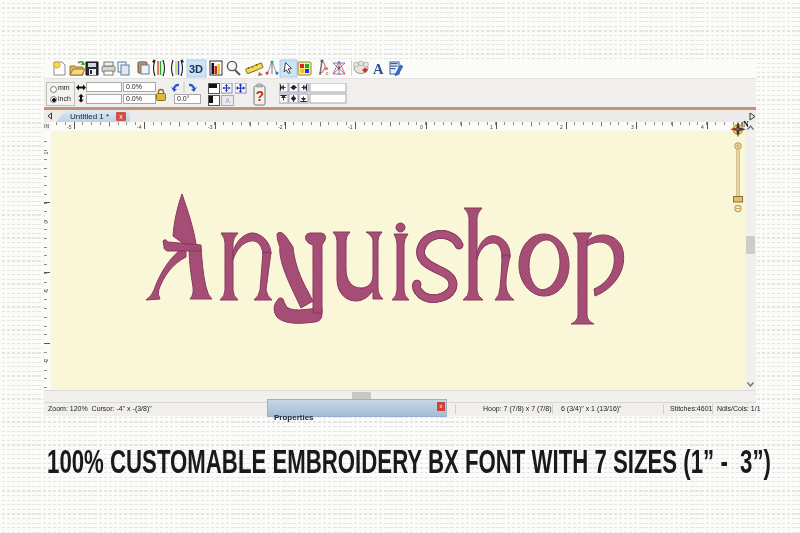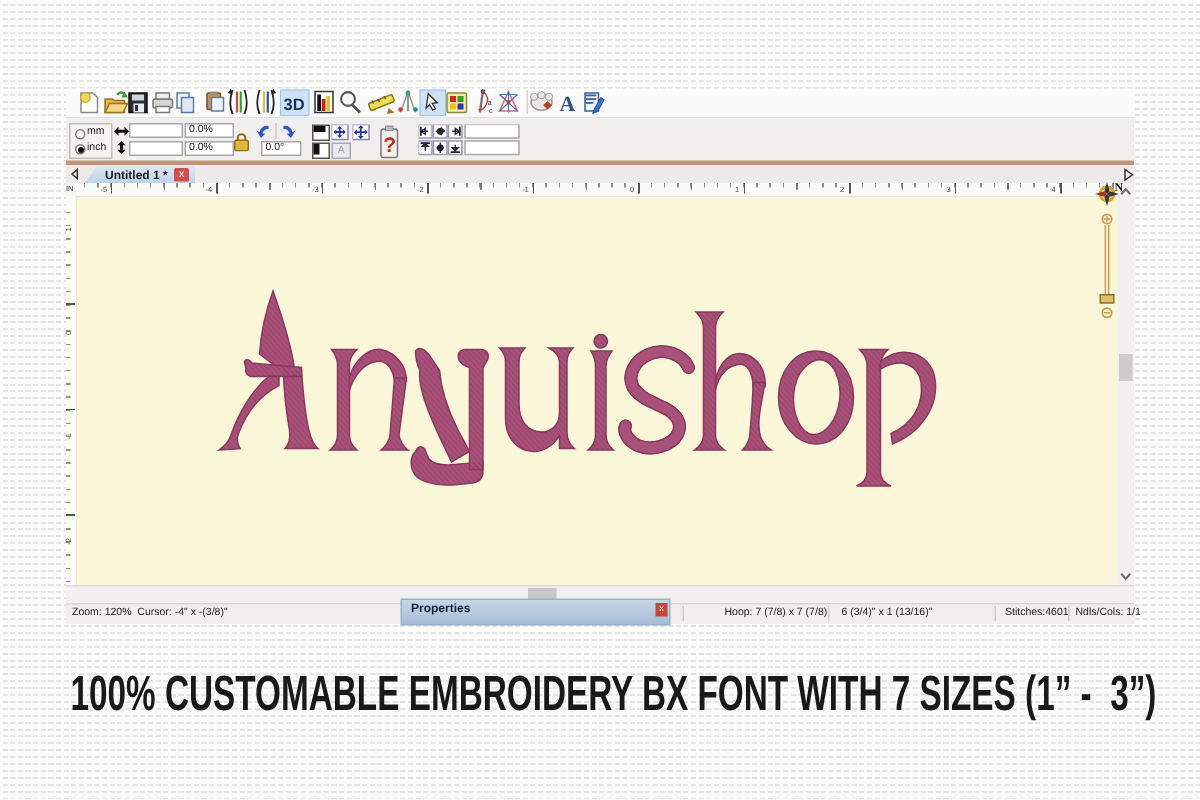--- a/index.html
+++ b/index.html
@@ -6,21 +6,21 @@
  background-image:
   repeating-linear-gradient(90deg, rgba(251,251,250,1) 0 1.7px, rgba(251,251,250,0) 1.7px 5.1px),
   repeating-linear-gradient(0deg, rgba(125,125,125,.18) 0 1.3px, rgba(255,255,255,0) 1.3px 4.6px);
 }
 .abs{position:absolute}
 #row1{left:44px;top:59px;width:712px;height:19px;background:#fbfbfa;border-bottom:1px solid #e3e2e0}
 #row2{left:44px;top:79px;width:712px;height:28px;background:#f0efed}
 #oline{left:44px;top:107px;width:712px;height:3px;background:#c79272}
 #tabbar{left:44px;top:110px;width:712px;height:12px;background:#ecebe9}
 #tab{left:56px;top:110px;width:74px;height:12px;background:linear-gradient(#dde9f6,#bdd2e9);clip-path:polygon(9px 0,100% 0,100% 100%,0 100%);border-bottom:1px solid #9ab4d0}
-#tab span{position:absolute;left:14px;top:2px;font-size:8px;font-weight:bold;color:#1c1c1c}
+#tab span{position:absolute;left:14px;top:2px;font-size:8px;font-weight:normal;color:#1c1c1c}
 #tabclose{left:116px;top:112px;width:10px;height:9px;background:#d05048;color:#fff;font-size:7px;line-height:9px;text-align:center;border-radius:1px}
 #hruler{left:51px;top:122px;width:694px;height:9px;background:#fbfbf8;border-bottom:1px solid #b9b8b4;
  background-image:
   repeating-linear-gradient(90deg,#555 0 1px,rgba(0,0,0,0) 1px 70.3px),
   repeating-linear-gradient(90deg,#777 0 1px,rgba(0,0,0,0) 1px 35.15px),
   repeating-linear-gradient(90deg,#909088 0 1px,rgba(0,0,0,0) 1px 8.7875px);
  background-position:22.6px 0,22.6px 0,5.03px 0;
  background-size:100% 7px,100% 4.5px,100% 3px;
  background-repeat:no-repeat}
 .rnum{position:absolute;top:124px;font-size:5px;color:#444}
@@ -32,21 +32,21 @@
  background-position:0 24.1px,0 6.55px;
  background-size:6px 100%,3px 100%;
  background-repeat:no-repeat}
 #canvas{left:51px;top:131px;width:694px;height:259px;background:#faf6d8}
 #vsb{left:745px;top:122px;width:11px;height:268px;background:#f1f0ef}
 #vsbthumb{left:746px;top:236px;width:9px;height:18px;background:#cdcccb}
 #hsbrow{left:44px;top:390px;width:712px;height:12px;background:#f1f0ef;border-top:1px solid #dcdbd9}
 #hsbthumb{left:352px;top:392px;width:19px;height:9px;background:#c9c8c7}
 #status{left:44px;top:402px;width:712px;height:13px;background:#f0efed;border-top:1px solid #d8d7d5;font-size:7px;color:#222}
 #props{left:267px;top:399px;width:178px;height:16px;background:linear-gradient(#c6d7e6,#a4bdd5);border:1px solid #97b2cb}
-#props b{position:absolute;left:6px;top:1px;font-size:8px;color:#15233a}
+#props b{position:absolute;left:6px;top:13px;font-size:8px;color:#15233a}
 #propclose{left:437px;top:402px;width:8px;height:9px;background:#cc4438;color:#fff;font-size:6px;line-height:9px;text-align:center}
 #caption{left:409px;top:442.5px;white-space:nowrap}
 #caption span{display:inline-block;transform:scaleX(.673) translateX(-50%);transform-origin:0 0;font-weight:bold;font-size:33px;color:#191919}
 </style></head><body>
 
 <div class="abs" id="row1"></div>
 <svg class="abs" style="left:44px;top:58px" width="370" height="22" viewBox="44 58 370 22">
 
 <rect x="187" y="60" width="19" height="17" fill="#cfe3f5" stroke="#9ec4e8" stroke-width="0.8"></rect>
 <rect x="280" y="60" width="17" height="17" fill="#cfe3f5" stroke="#9ec4e8" stroke-width="0.8"></rect>

